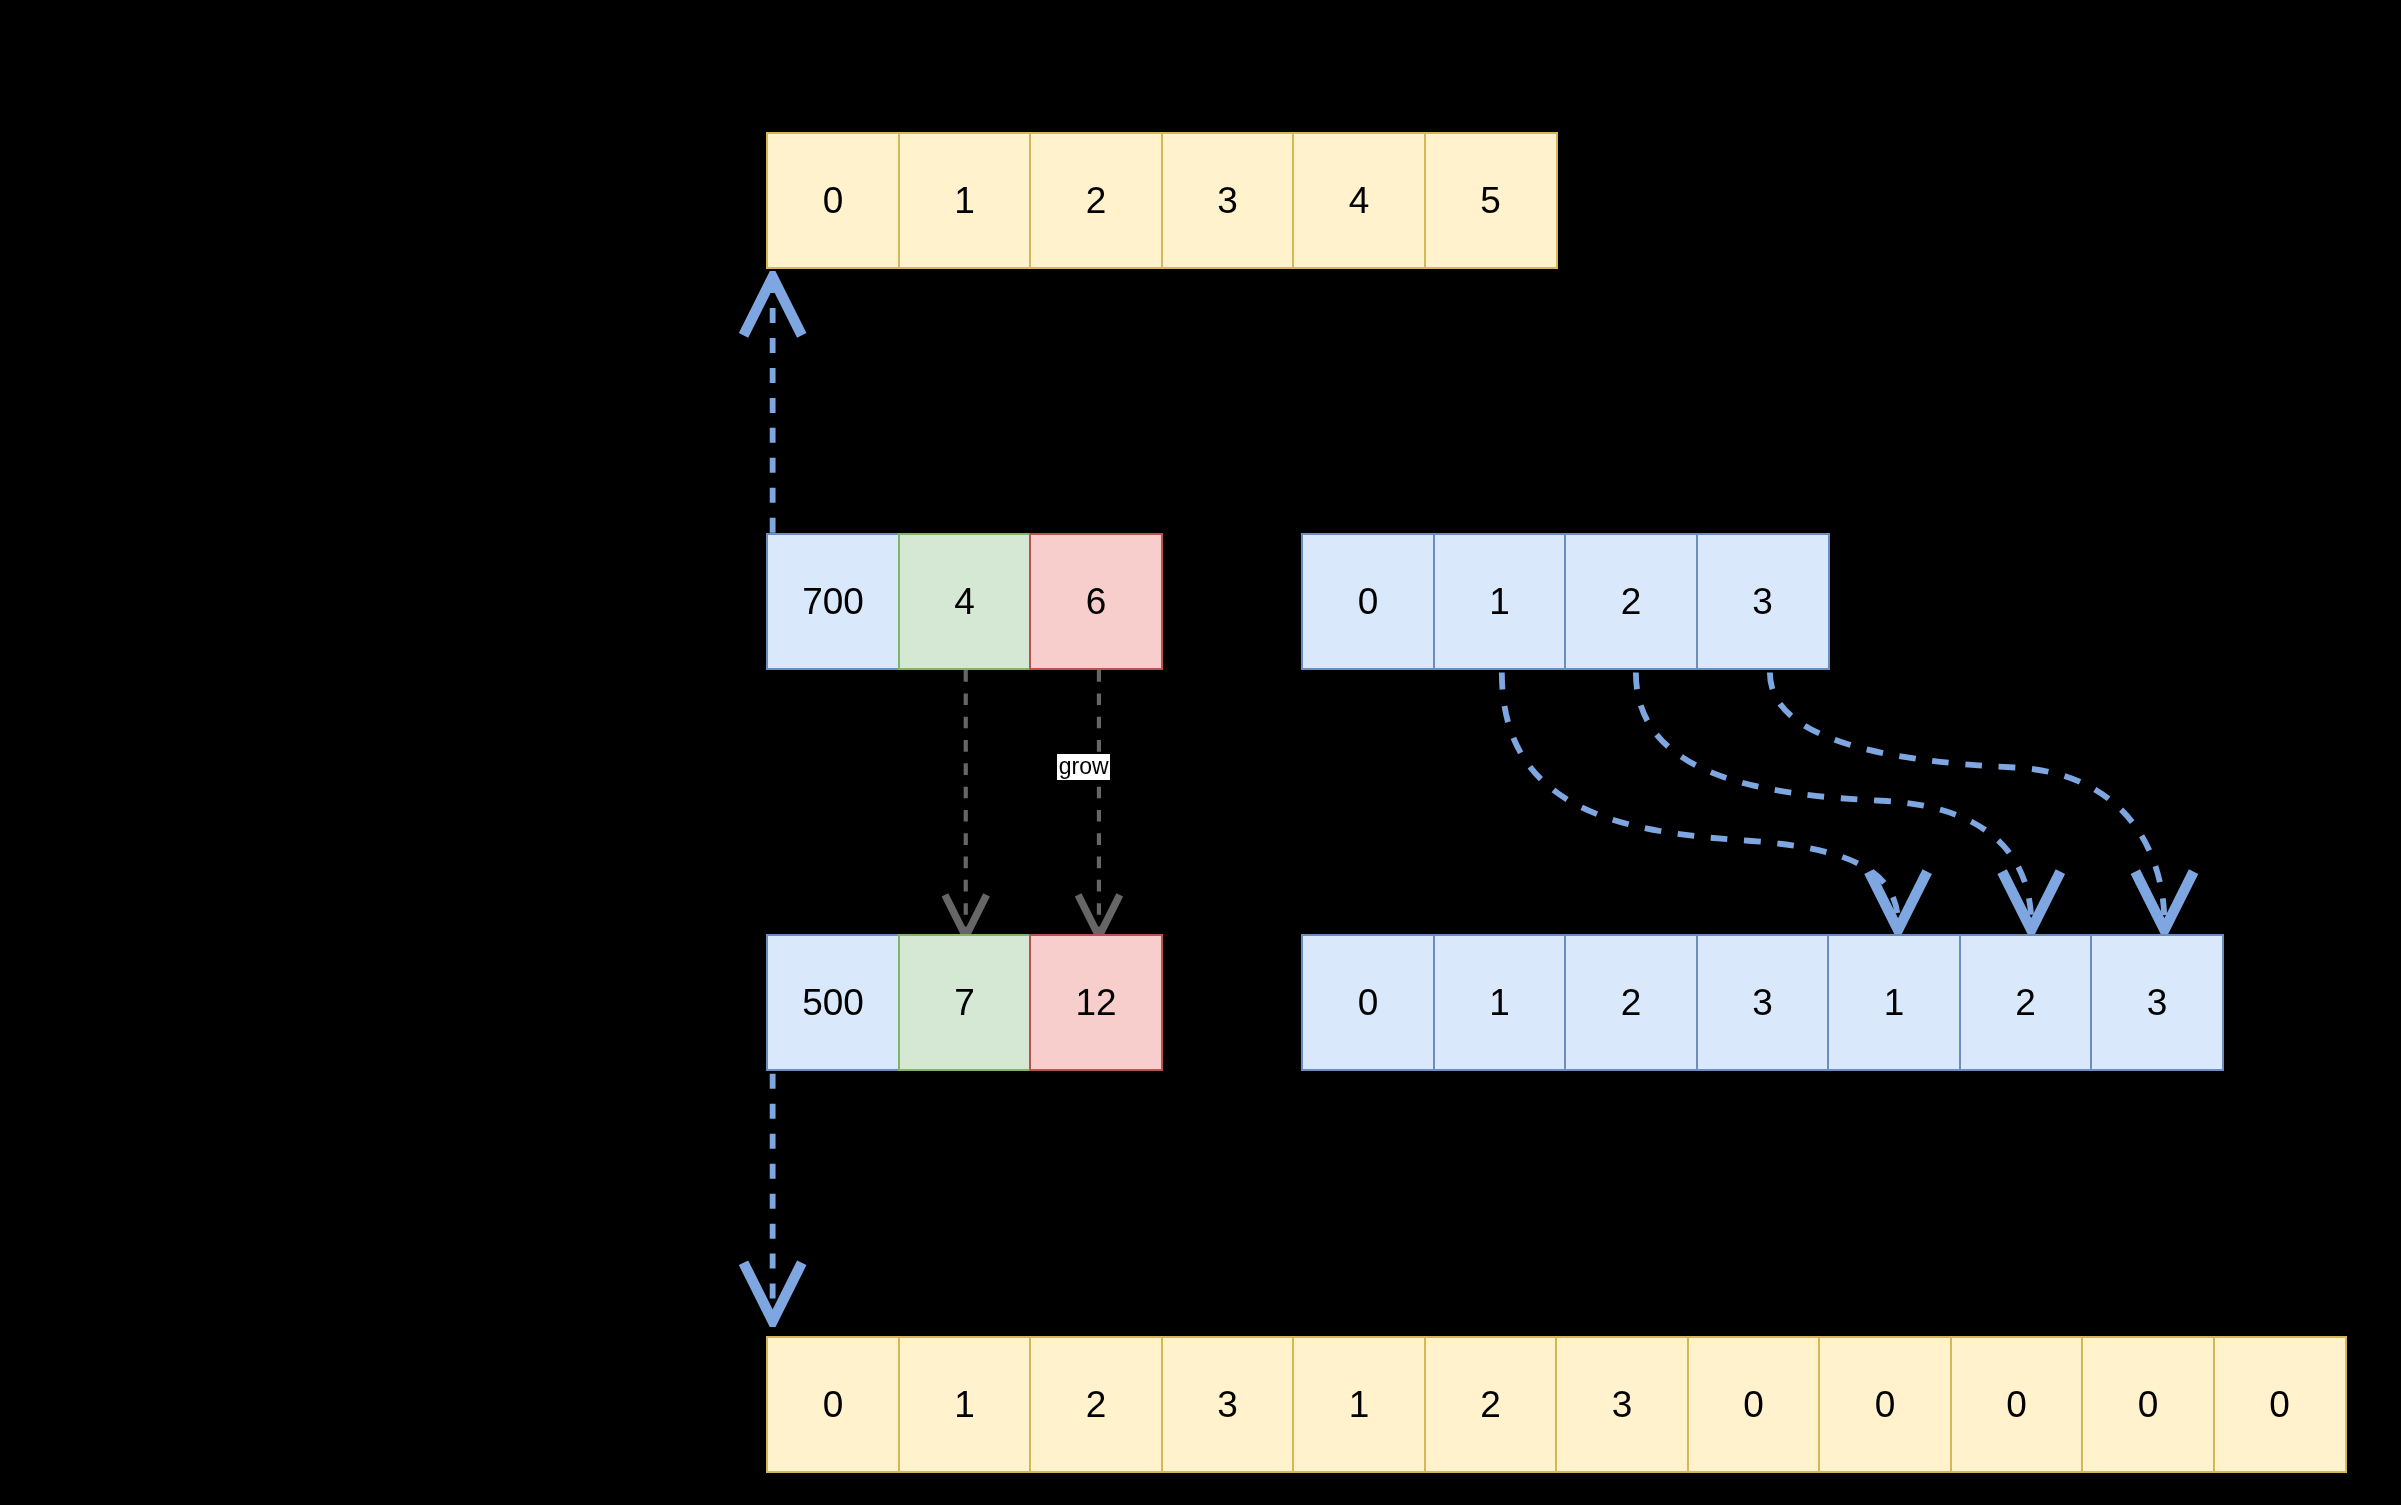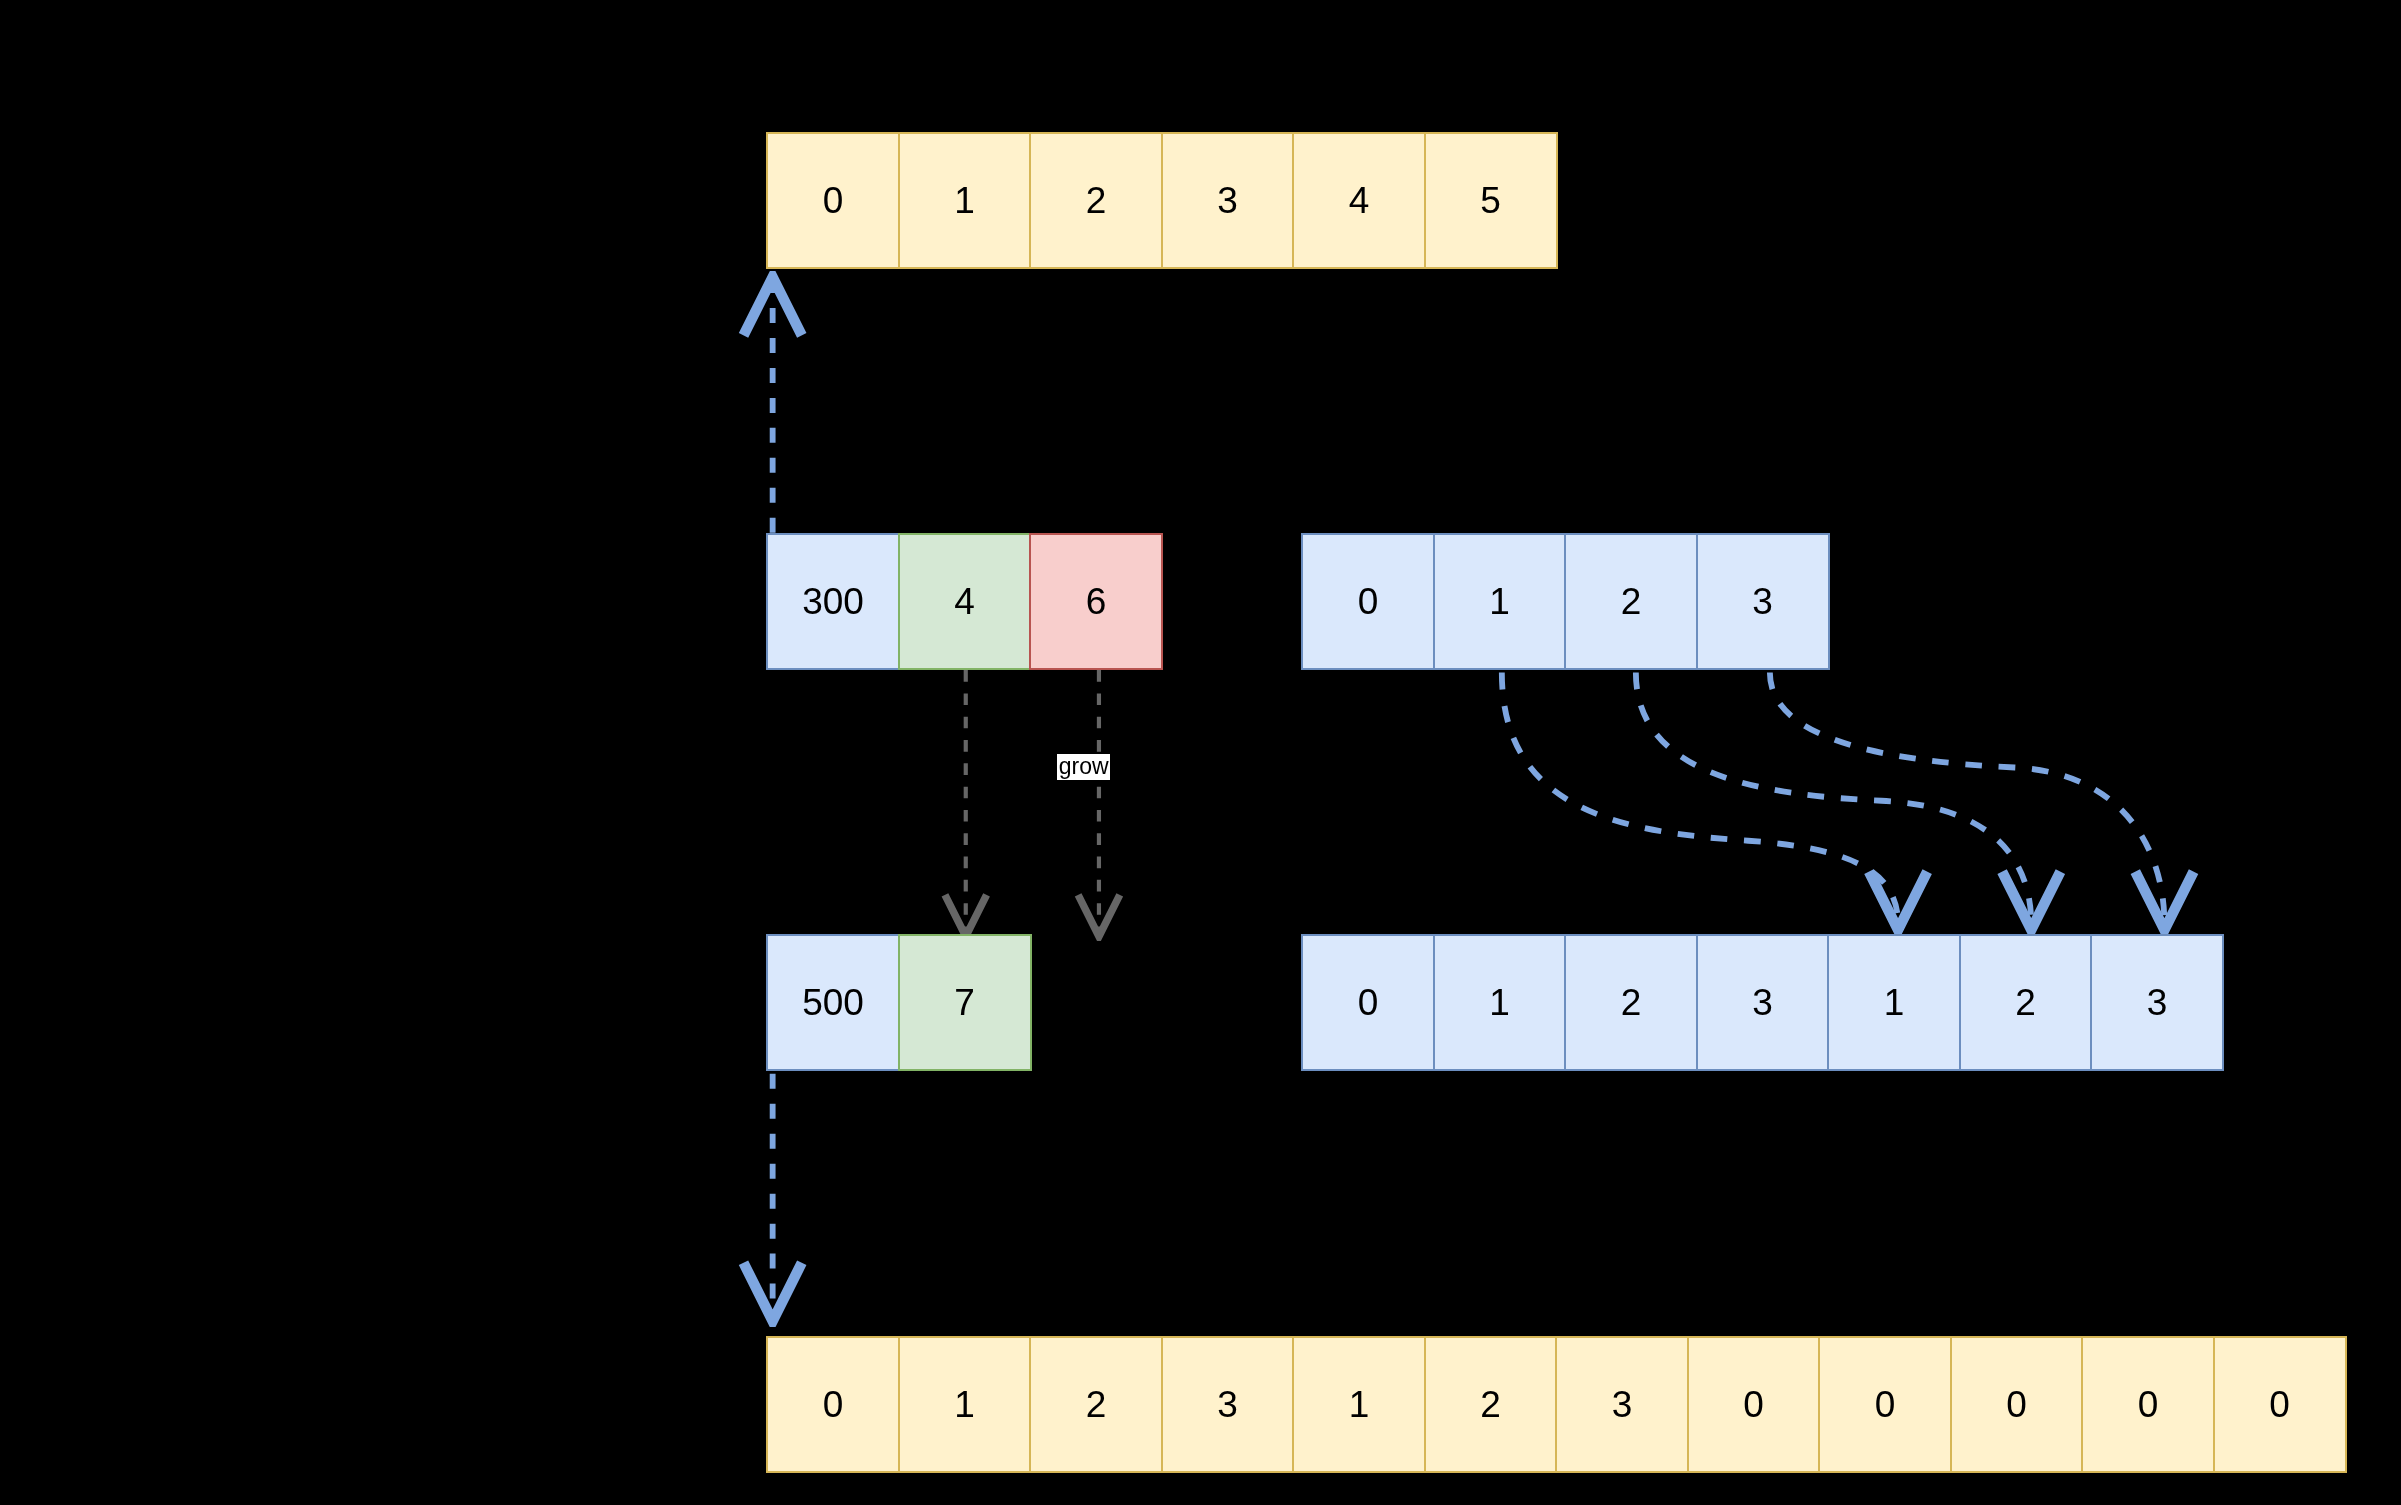--- a/index.html
+++ b/index.html
@@ -121,37 +121,38 @@
   <div class="array" style="left:766px; top:132px; width:804px; height:137px;">
     <div class="cell yellow" style="width:134px;">0</div>
     <div class="cell yellow" style="width:134px;">1</div>
     <div class="cell yellow" style="width:134px;">2</div>
     <div class="cell yellow" style="width:134px;">3</div>
     <div class="cell yellow" style="width:134px;">4</div>
     <div class="cell yellow" style="width:134px;">5</div>
   </div>
 
   <div class="array" style="left:766px; top:533px; width:403px; height:137px;">
-    <div class="cell blue" style="width:134px;">300</div>
+    <div class="cell blue" style="width:134px;">700</div>
     <div class="cell green" style="width:134px;">4</div>
     <div class="cell red" style="width:134px;">6</div>
   </div>
 
   <div class="array" style="left:1301px; top:533px; width:536px; height:137px;">
     <div class="cell blue" style="width:134px;">0</div>
     <div class="cell blue" style="width:134px;">1</div>
     <div class="cell blue" style="width:134px;">2</div>
     <div class="cell blue" style="width:134px;">3</div>
   </div>
 
   <div class="grow-label" style="left:1057px; top:754px;">grow</div>
 
   <div class="array" style="left:766px; top:934px; width:403px; height:137px;">
     <div class="cell blue" style="width:134px;">500</div>
     <div class="cell green" style="width:134px;">7</div>
+    <div class="cell red" style="width:134px;">12</div>
   </div>
 
   <div class="array" style="left:1301px; top:934px; width:938px; height:137px;">
     <div class="cell blue" style="width:134px;">0</div>
     <div class="cell blue" style="width:134px;">1</div>
     <div class="cell blue" style="width:134px;">2</div>
     <div class="cell blue" style="width:134px;">3</div>
     <div class="cell blue" style="width:134px;">1</div>
     <div class="cell blue" style="width:134px;">2</div>
     <div class="cell blue" style="width:134px;">3</div>

